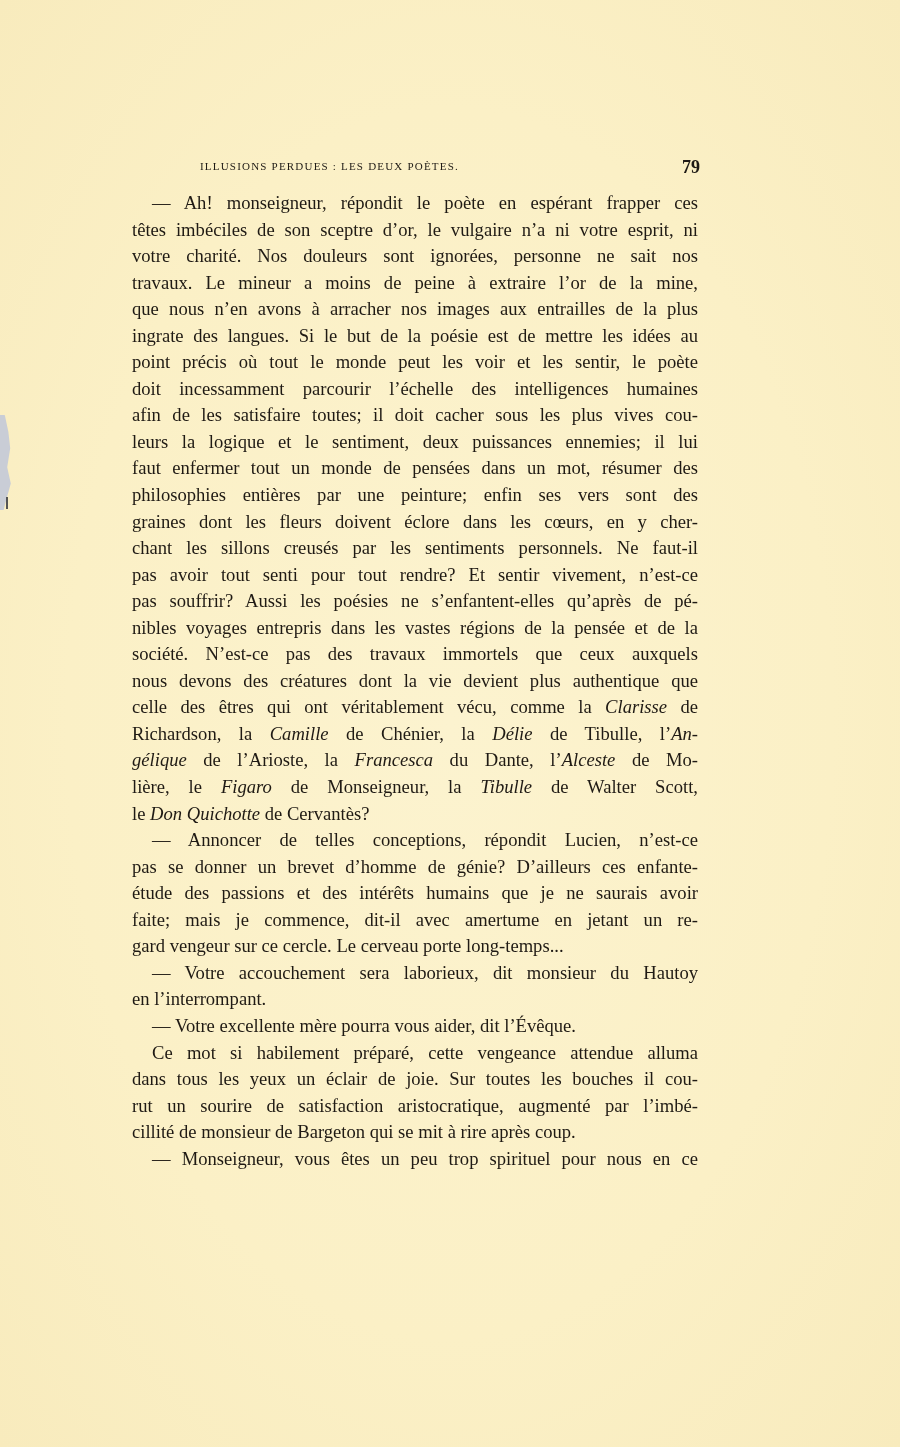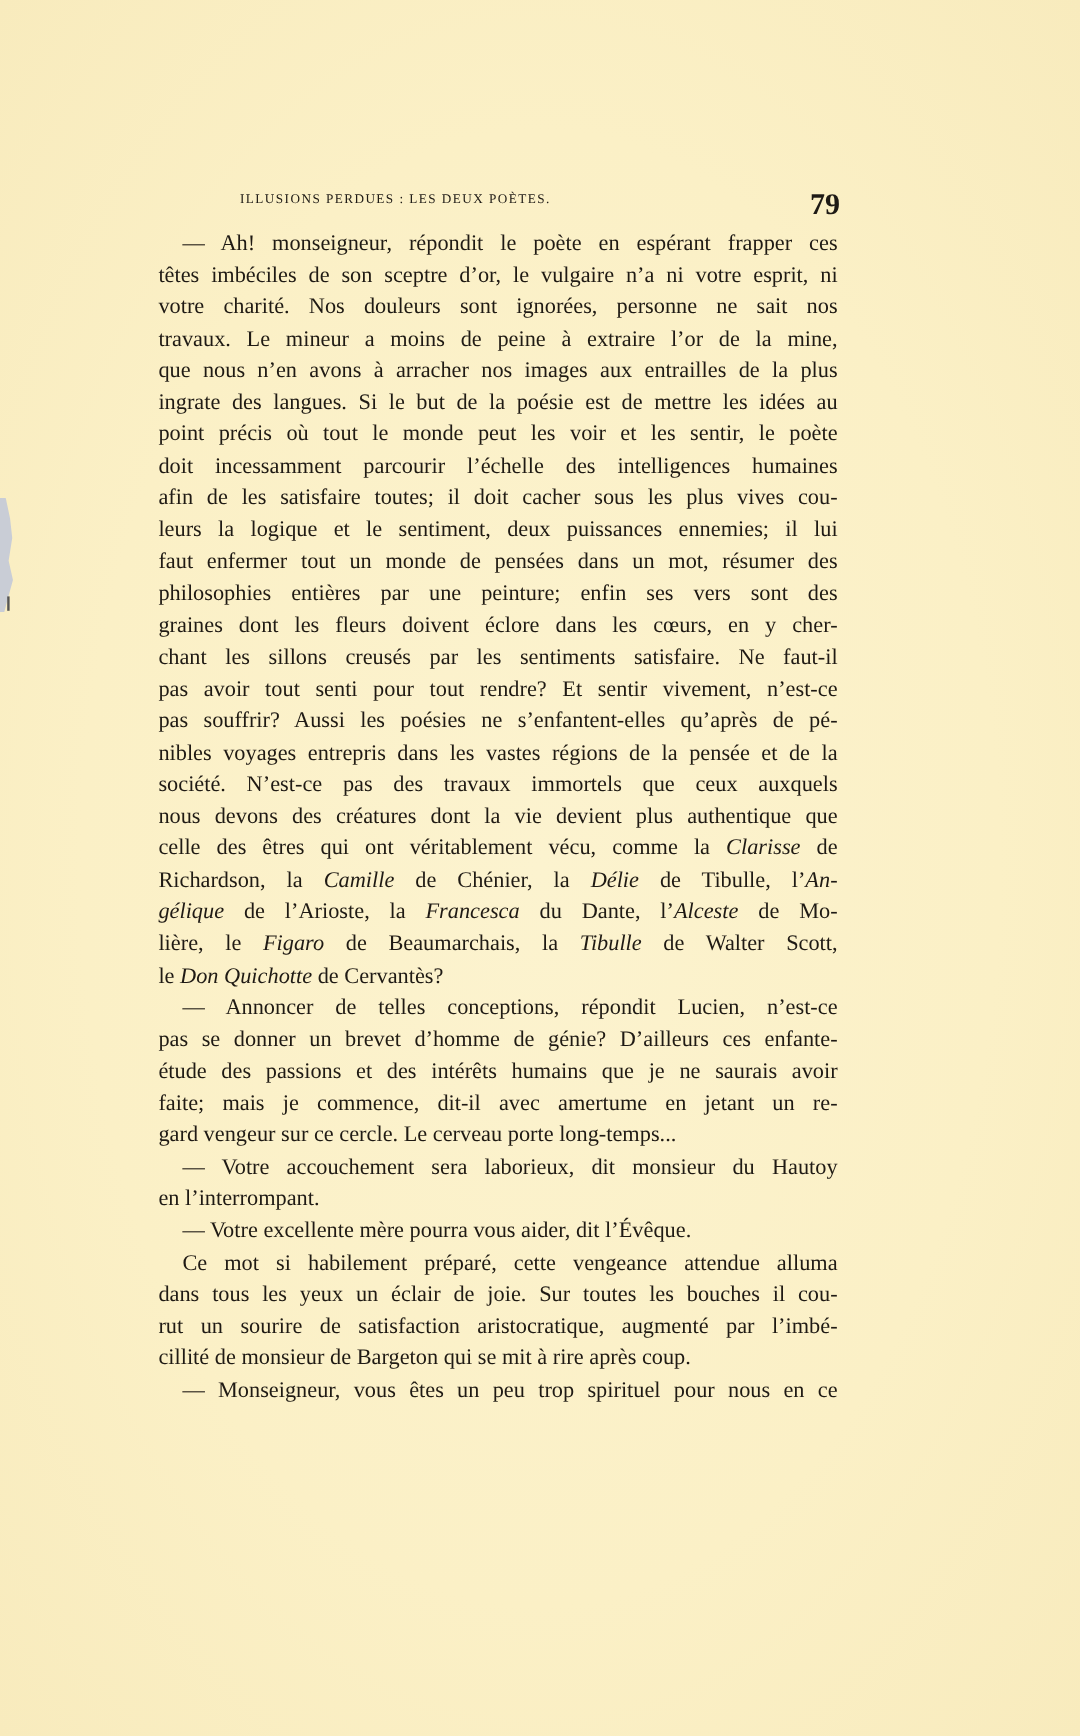--- a/index.html
+++ b/index.html
@@ -29,21 +29,21 @@
       position: absolute; left: 200px; top: 160px; width: 500px; height: 30px;
     }
     .running-title {
       position: absolute; left: 0; top: 0;
       font-family: "Liberation Serif", serif;
       font-weight: normal; font-size: 11px; letter-spacing: 1.2px;
       color: #1e1a15;
     }
     .page-number {
       position: absolute; right: 0; top: -3px;
-      font-weight: bold; font-size: 25px; color: #1e1a15;
+      font-weight: bold; font-size: 18px; color: #1e1a15;
     }
     .body-text {
       position: absolute; left: 132px; top: 190px; width: 566px;
       font-size: 18.6px; line-height: 26.55px;
       text-align: justify;
     }
     .line {
       display: block; height: 26.55px; white-space: nowrap;
       text-align: justify; text-align-last: justify;
     }
@@ -70,30 +70,30 @@
       <span class="line">travaux. Le mineur a moins de peine à extraire l’or de la mine,</span>
       <span class="line">que nous n’en avons à arracher nos images aux entrailles de la plus</span>
       <span class="line">ingrate des langues. Si le but de la poésie est de mettre les idées au</span>
       <span class="line">point précis où tout le monde peut les voir et les sentir, le poète</span>
       <span class="line">doit incessamment parcourir l’échelle des intelligences humaines</span>
       <span class="line">afin de les satisfaire toutes; il doit cacher sous les plus vives cou-</span>
       <span class="line">leurs la logique et le sentiment, deux puissances ennemies; il lui</span>
       <span class="line">faut enfermer tout un monde de pensées dans un mot, résumer des</span>
       <span class="line">philosophies entières par une peinture; enfin ses vers sont des</span>
       <span class="line">graines dont les fleurs doivent éclore dans les cœurs, en y cher-</span>
-      <span class="line">chant les sillons creusés par les sentiments satisfaire. Ne faut-il</span>
+      <span class="line">chant les sillons creusés par les sentiments personnels. Ne faut-il</span>
       <span class="line">pas avoir tout senti pour tout rendre? Et sentir vivement, n’est-ce</span>
       <span class="line">pas souffrir? Aussi les poésies ne s’enfantent-elles qu’après de pé-</span>
       <span class="line">nibles voyages entrepris dans les vastes régions de la pensée et de la</span>
       <span class="line">société. N’est-ce pas des travaux immortels que ceux auxquels</span>
       <span class="line">nous devons des créatures dont la vie devient plus authentique que</span>
       <span class="line"><span>celle des êtres qui ont véritablement vécu, comme la </span><span class="it">Clarisse</span><span> de</span></span>
       <span class="line"><span>Richardson, la </span><span class="it">Camille</span><span> de Chénier, la </span><span class="it">Délie</span><span> de Tibulle, l’</span><span class="it">An-</span></span>
       <span class="line"><span class="it">gélique</span><span> de l’Arioste, la </span><span class="it">Francesca</span><span> du Dante, l’</span><span class="it">Alceste</span><span> de Mo-</span></span>
-      <span class="line"><span>lière, le </span><span class="it">Figaro</span><span> de Beaumarchais, la </span><span class="it">Tibulle</span><span> de Walter Scott,</span></span>
+      <span class="line"><span>lière, le </span><span class="it">Figaro</span><span> de Monseigneur, la </span><span class="it">Tibulle</span><span> de Walter Scott,</span></span>
       <span class="line last"><span>le </span><span class="it">Don Quichotte</span><span> de Cervantès?</span></span>
       <span class="line indent">— Annoncer de telles conceptions, répondit Lucien, n’est-ce</span>
       <span class="line">pas se donner un brevet d’homme de génie? D’ailleurs ces enfante-</span>
       <span class="line">étude des passions et des intérêts humains que je ne saurais avoir</span>
       <span class="line">faite; mais je commence, dit-il avec amertume en jetant un re-</span>
       <span class="line last">gard vengeur sur ce cercle. Le cerveau porte long-temps...</span>
       <span class="line indent">— Votre accouchement sera laborieux, dit monsieur du Hautoy</span>
       <span class="line last">en l’interrompant.</span>
       <span class="line indent last">— Votre excellente mère pourra vous aider, dit l’Évêque.</span>
       <span class="line indent">Ce mot si habilement préparé, cette vengeance attendue alluma</span>

